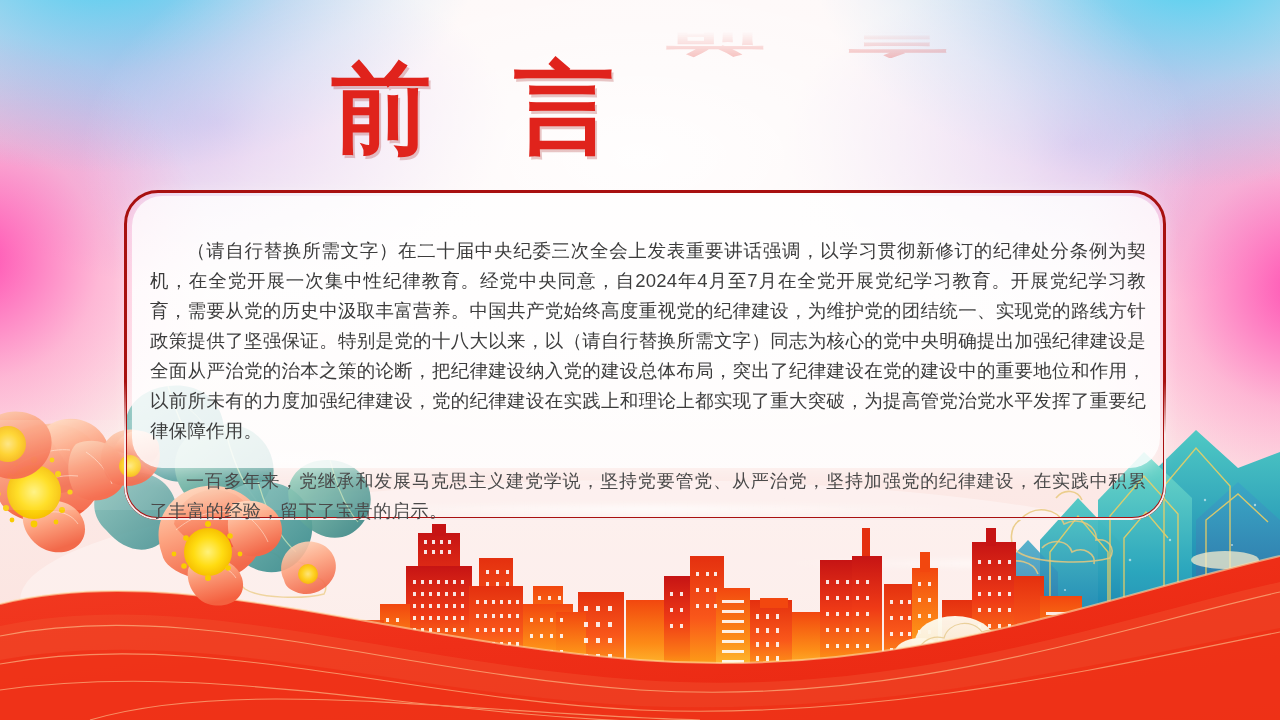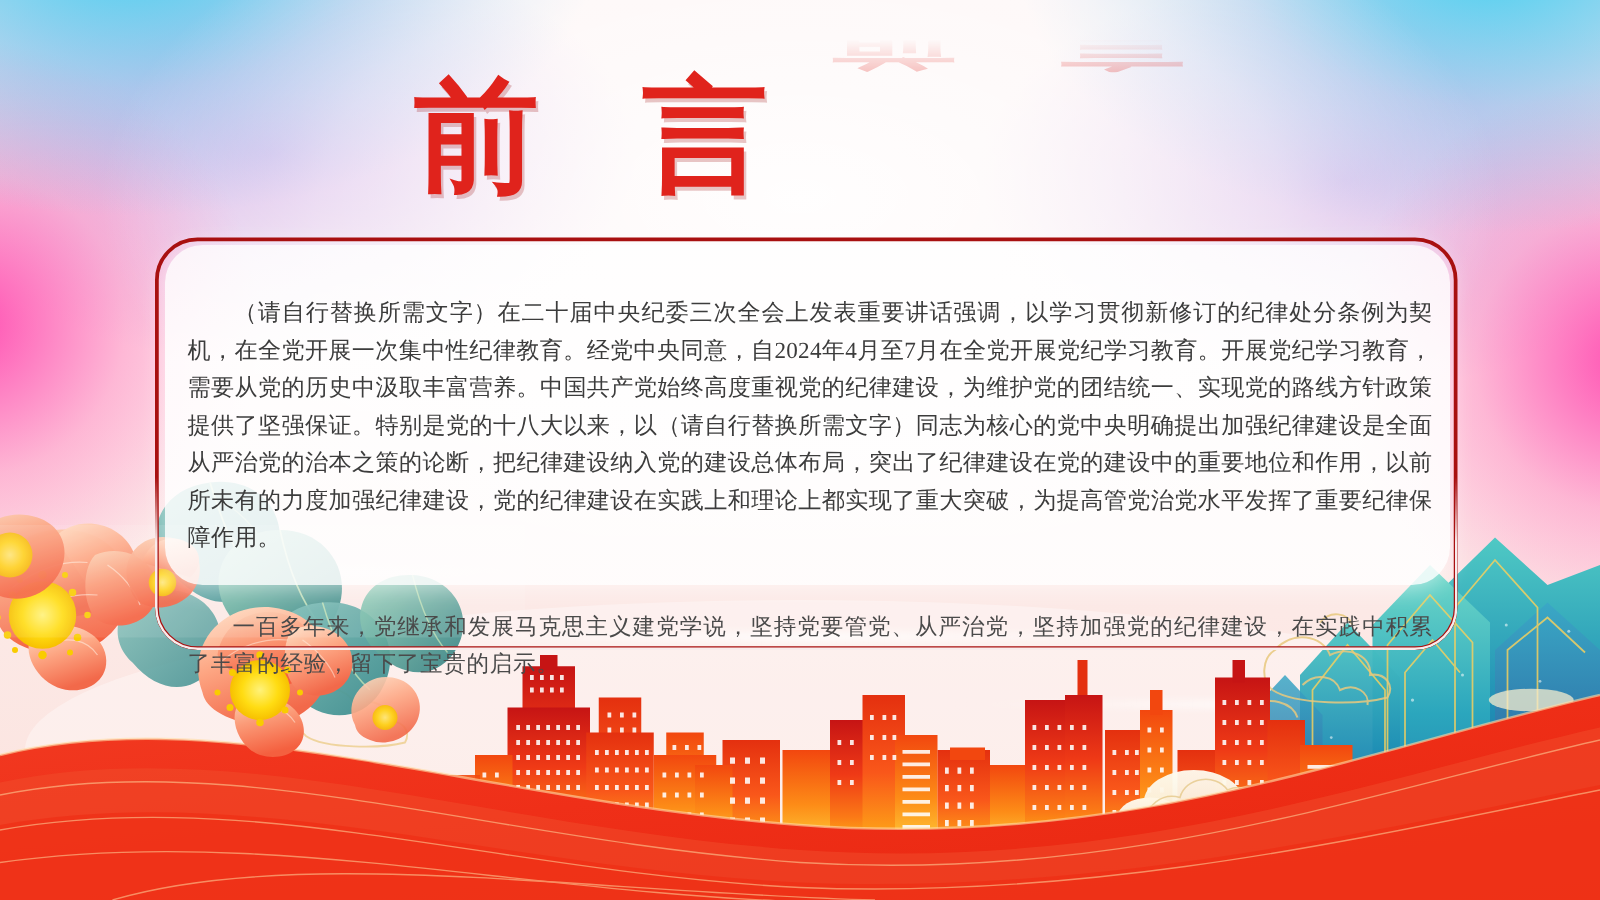--- a/index.html
+++ b/index.html
@@ -68,27 +68,27 @@
     position:absolute;left:124px;top:190px;width:1042px;height:330px;
     border:2px solid rgba(255,255,255,.92);border-radius:34px;
     box-sizing:border-box;z-index:7;
     -webkit-mask-image:linear-gradient(to bottom,rgba(0,0,0,0) 58%,rgba(0,0,0,1) 74%);
     mask-image:linear-gradient(to bottom,rgba(0,0,0,0) 58%,rgba(0,0,0,1) 74%);
   }
 
   .body-text{
     position:absolute;left:150px;top:236px;width:996px;z-index:9;
     color:#3c3c3c;
-    font-family:Liberation Serif, serif;
+    font-family:Liberation Sans, sans-serif;
     font-size:18.5px;line-height:30px;
     text-align:justify;text-align-last:left;
     letter-spacing:.2px;
   }
   .para{margin:0;text-indent:2em;}
-  .para.p2{margin-top:40px;font-size:18px;letter-spacing:.6px;color:#4a4a4a;}
+  .para.p2{margin-top:20px;font-size:18px;letter-spacing:.6px;color:#4a4a4a;}
 </style>
 </head>
 <body>
 
 <div id="slide">
 
   <div class="haze"></div>
   <div class="streak" style="left:300px;top:505px;width:700px;"></div>
   <div class="streak" style="left:760px;top:560px;width:520px;height:7px;"></div>
   <div class="streak" style="left:60px;top:455px;width:360px;height:7px;opacity:.7;"></div>

